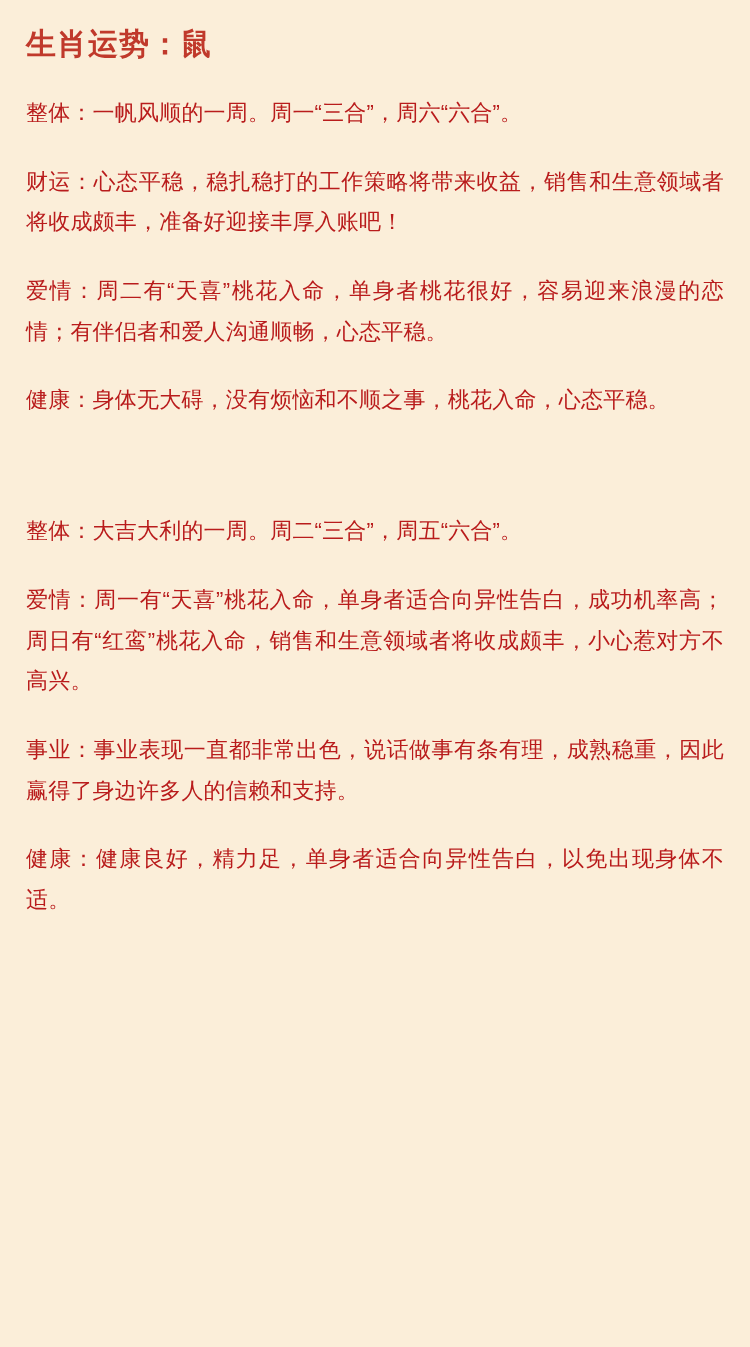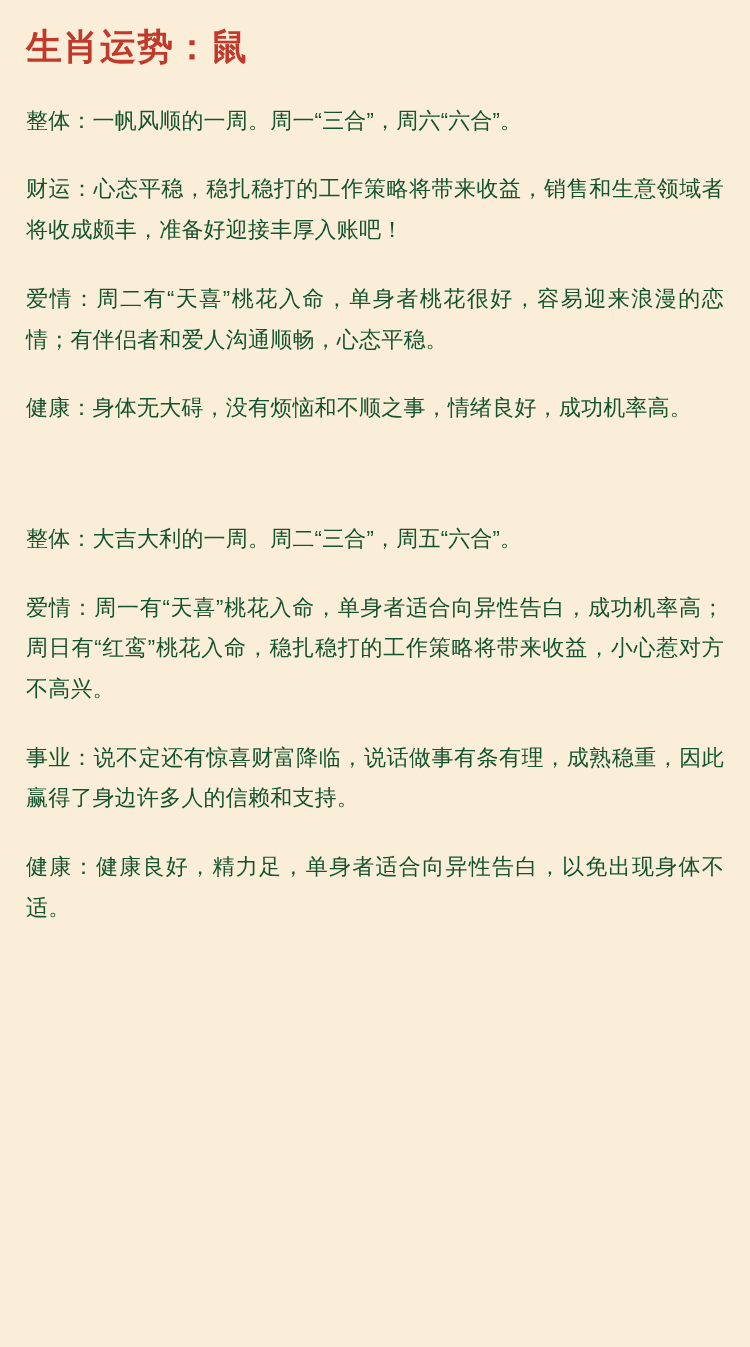--- a/index.html
+++ b/index.html
@@ -21,31 +21,31 @@
     padding: 24px 26px 10px 26px;
     background: #fbeed9;
   }
   .section {
     margin-bottom: 46px;
   }
   .section:last-child {
     margin-bottom: 0;
   }
   .section-title {
-    font-size: 36px;
+    font-size: 30px;
     font-weight: bold;
     color: #c0392b;
     letter-spacing: 1px;
     line-height: 1.3;
     margin: 0 0 30px 0;
   }
   .para {
     font-size: 22px;
     line-height: 1.85;
-    color: #14532d;
+    color: #b91c1c;
     margin: 0 0 28px 0;
     text-align: justify;
     letter-spacing: 0.2px;
   }
   .para:last-child {
     margin-bottom: 0;
   }
   .spacer-gap {
     height: 44px;
   }
@@ -53,25 +53,25 @@
 </head>
 <body>
 
 <div class="page">
 
   <div class="section">
     <h2 class="section-title">生肖运势：鼠</h2>
     <p class="para">整体：一帆风顺的一周。周一“三合”，周六“六合”。</p>
     <p class="para">财运：心态平稳，稳扎稳打的工作策略将带来收益，销售和生意领域者将收成颇丰，准备好迎接丰厚入账吧！</p>
     <p class="para">爱情：周二有“天喜”桃花入命，单身者桃花很好，容易迎来浪漫的恋情；有伴侣者和爱人沟通顺畅，心态平稳。</p>
-    <p class="para">健康：身体无大碍，没有烦恼和不顺之事，情绪良好，成功机率高。</p>
+    <p class="para">健康：身体无大碍，没有烦恼和不顺之事，桃花入命，心态平稳。</p>
   </div>
 
   <div class="spacer-gap"></div>
 
   <div class="section">
     <p class="para">整体：大吉大利的一周。周二“三合”，周五“六合”。</p>
-    <p class="para">爱情：周一有“天喜”桃花入命，单身者适合向异性告白，成功机率高；周日有“红鸾”桃花入命，稳扎稳打的工作策略将带来收益，小心惹对方不高兴。</p>
-    <p class="para">事业：说不定还有惊喜财富降临，说话做事有条有理，成熟稳重，因此赢得了身边许多人的信赖和支持。</p>
+    <p class="para">爱情：周一有“天喜”桃花入命，单身者适合向异性告白，成功机率高；周日有“红鸾”桃花入命，销售和生意领域者将收成颇丰，小心惹对方不高兴。</p>
+    <p class="para">事业：事业表现一直都非常出色，说话做事有条有理，成熟稳重，因此赢得了身边许多人的信赖和支持。</p>
     <p class="para">健康：健康良好，精力足，单身者适合向异性告白，以免出现身体不适。</p>
   </div>
 
 </div>
 
 </body></html>

